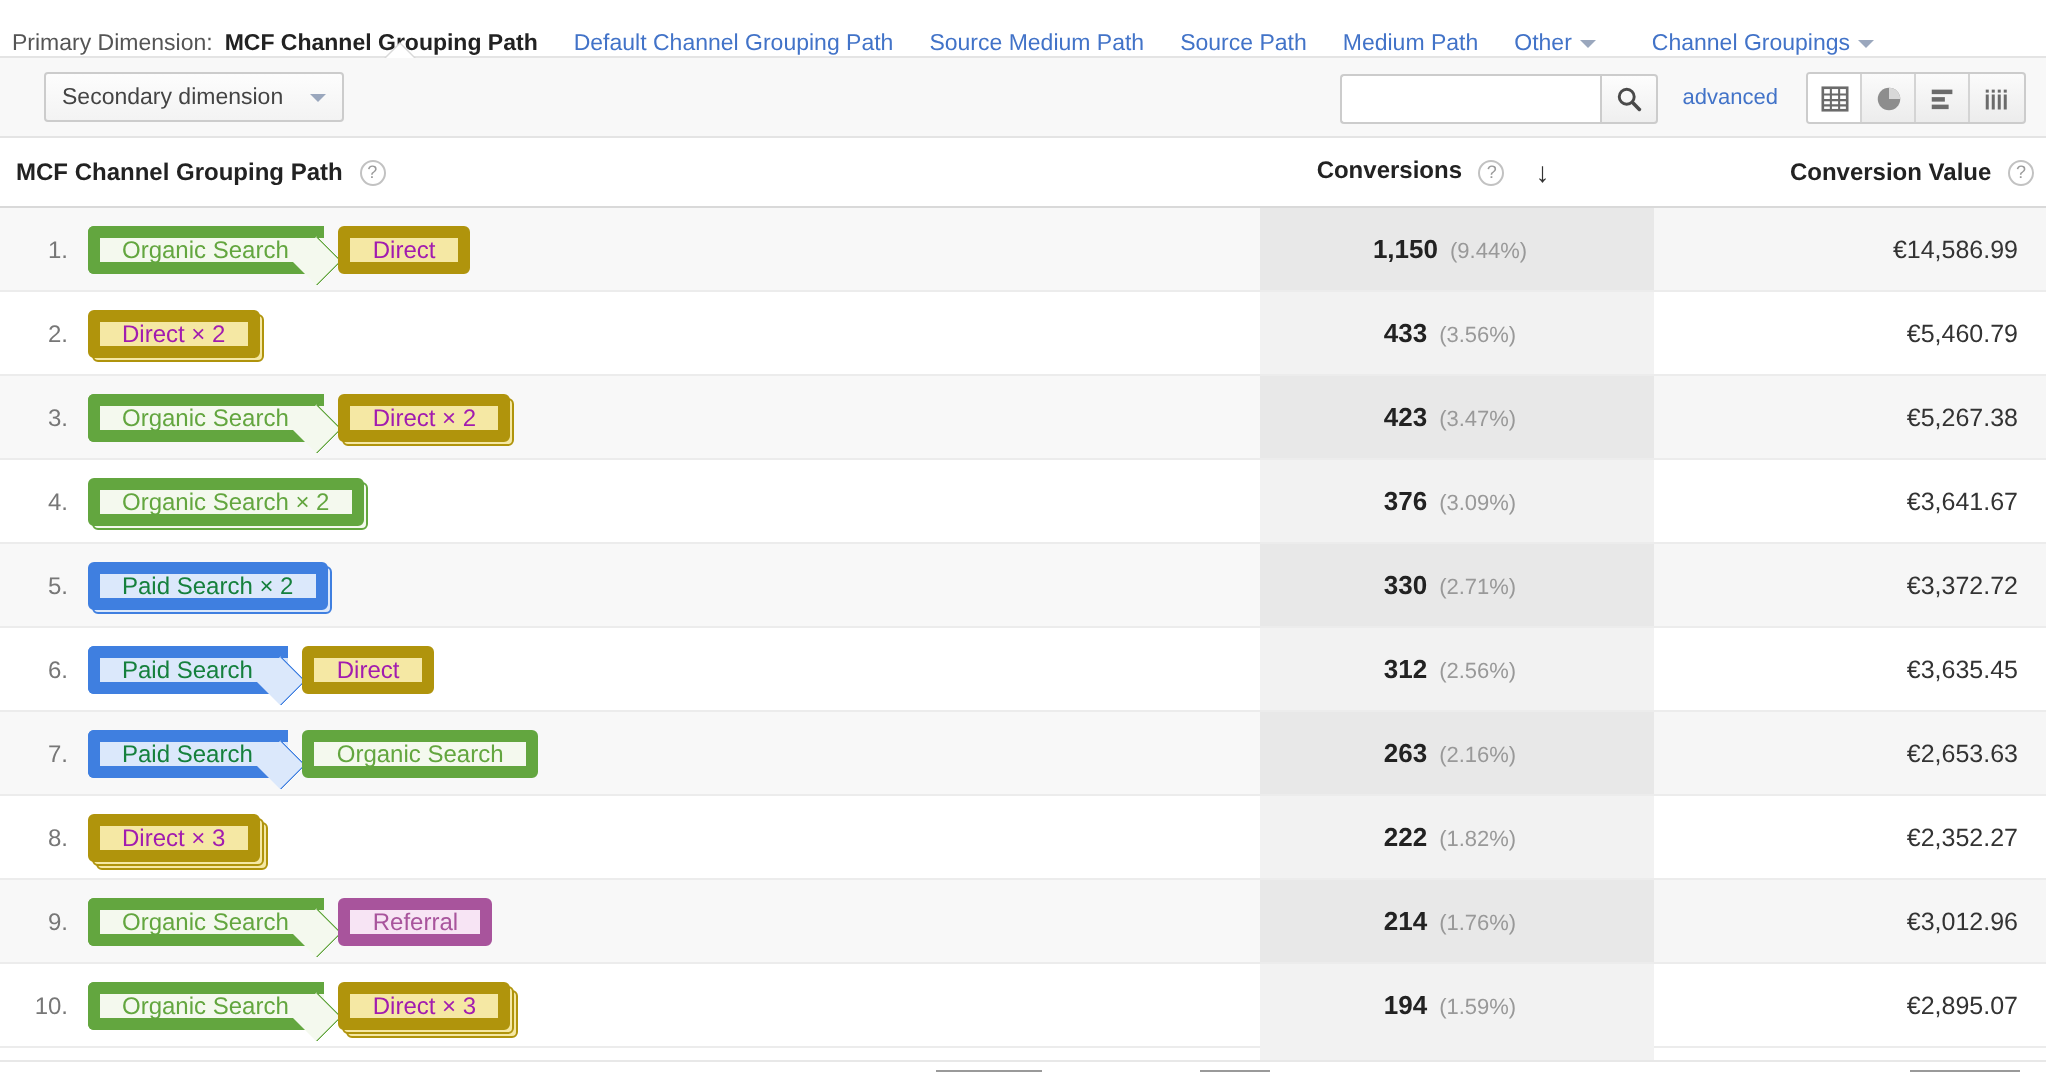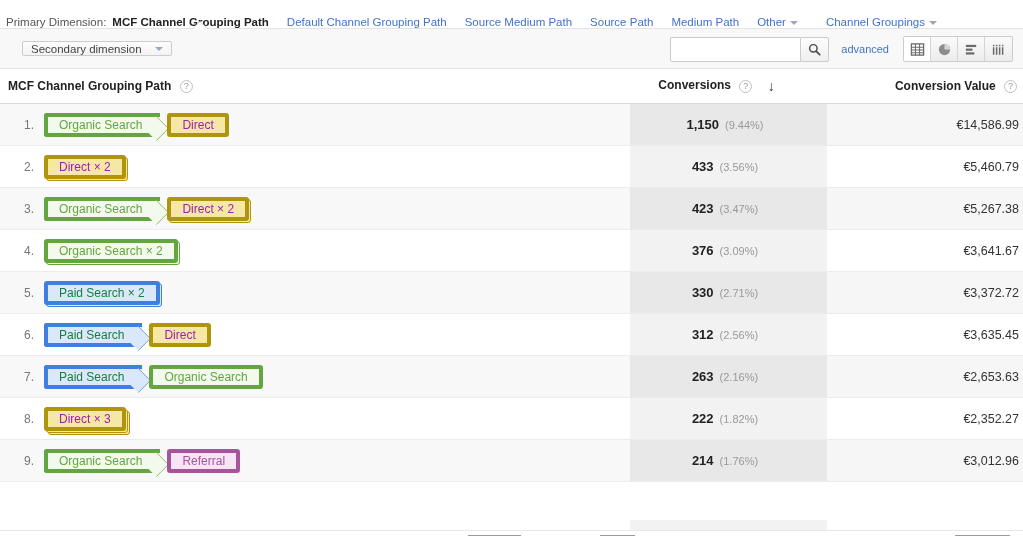--- a/index.html
+++ b/index.html
@@ -56,21 +56,21 @@
   
   .toolbar {
     height: 40px;
     background: #f8f8f8;
     border-bottom: 1px solid #e4e4e4;
     display: flex; align-items: center;
     padding: 0 10px 0 22px;
     position: relative;
   }
   .sec-dim-btn {
-    height: 15px; min-width: 150px;
+    height: 25px; min-width: 150px;
     border: 1px solid #ccc; border-radius: 2px;
     background: linear-gradient(#fdfdfd, #f3f3f3);
     display: flex; align-items: center; justify-content: space-between;
     padding: 0 8px; font-size: 11.5px; color: #444; cursor: pointer;
   }
   .tb-right {
     position: absolute; right: 10px; top: 0; height: 40px;
     display: flex; align-items: center; gap: 0;
   }
   .search-wrap { display: flex; height: 25px; }
@@ -123,41 +123,41 @@
     display: inline-block; color: #333; font-size: 14px;
     margin: 0 14px 0 12px; vertical-align: middle; font-weight: normal;
   }
 
   table.rep td {
     border-bottom: 1px solid #ececec;
     height: 42px; vertical-align: middle;
   }
   .cell-dim { padding-left: 8px; }
   .cell-conv { text-align: center; padding-right: 8px; white-space: nowrap; }
-  .cell-val  { text-align: right; padding-right: 4px; white-space: nowrap; font-size: 12.5px; }
+  .cell-val  { text-align: right; padding-right: 14px; white-space: nowrap; font-size: 12.5px; }
 
   tr.rowA .cell-dim  { background: #f8f8f8; }
   tr.rowA .cell-conv { background: #e8e8e8; }
   tr.rowA .cell-val  { background: #f6f6f6; }
   tr.rowB .cell-dim  { background: #ffffff; }
   tr.rowB .cell-conv { background: #f2f2f2; }
   tr.rowB .cell-val  { background: #ffffff; }
 
   .idx { color: #777; font-size: 12px; display: inline-block; width: 26px;
          text-align: right; margin-right: 10px; vertical-align: middle; }
   .conv-num { font-weight: bold; font-size: 13px; color: #222; }
   .conv-pct { color: #999; font-size: 11px; margin-left: 6px; }
 
   
   .path { display: inline-flex; align-items: center; vertical-align: middle; }
   .chip-stack { position: relative; display: inline-block; vertical-align: middle; }
   .chip {
     position: relative; display: inline-flex; align-items: center;
     height: 24px; padding: 0 11px; font-size: 12px;
-    border: 4px solid #d946ef; border-radius: 3px;
+    border: 6px solid #d946ef; border-radius: 3px;
     background: #fff; white-space: nowrap; z-index: 3;
   }
   .chip.arrow {
     padding-right: 18px;
     border-radius: 3px 0 0 3px;
     border-right: none;
   }
   .chip.arrow::after {
     content: ""; position: absolute; right: -9px; top: -1px;
     width: 24px; height: 24px;
@@ -367,20 +367,29 @@
       </tr>
       <tr class="rowA">
         <td class="cell-dim"><span class="idx">9.</span><span class="path">
             <span class="chip-stack"><span class="chip c-organic arrow">Organic Search</span></span>
             <span class="chip-sep"></span>
             <span class="chip-stack"><span class="chip c-referral">Referral</span></span>
           </span></td>
         <td class="cell-conv"><span class="conv-num">214</span><span class="conv-pct">(1.76%)</span></td>
         <td class="cell-val">€3,012.96</td>
       </tr>
+      <tr class="rowB">
+        <td class="cell-dim"><span class="idx">10.</span><span class="path">
+            <span class="chip-stack"><span class="chip c-organic arrow">Organic Search</span></span>
+            <span class="chip-sep"></span>
+            <span class="chip-stack"><span class="stk s1 c-direct"></span><span class="stk s2 c-direct"></span><span class="chip c-direct">Direct × 3</span></span>
+          </span></td>
+        <td class="cell-conv"><span class="conv-num">194</span><span class="conv-pct">(1.59%)</span></td>
+        <td class="cell-val">€2,895.07</td>
+      </tr>
     </tbody>
 </table>
 
 <div class="scroll-shade"></div>
 <div class="pager-strip">
   <div class="pg-ghost" style="left:468px;width:53px;"></div>
   <div class="pg-ghost" style="left:600px;width:35px;"></div>
   <div class="pg-ghost" style="left:955px;width:55px;"></div>
 </div>
 

